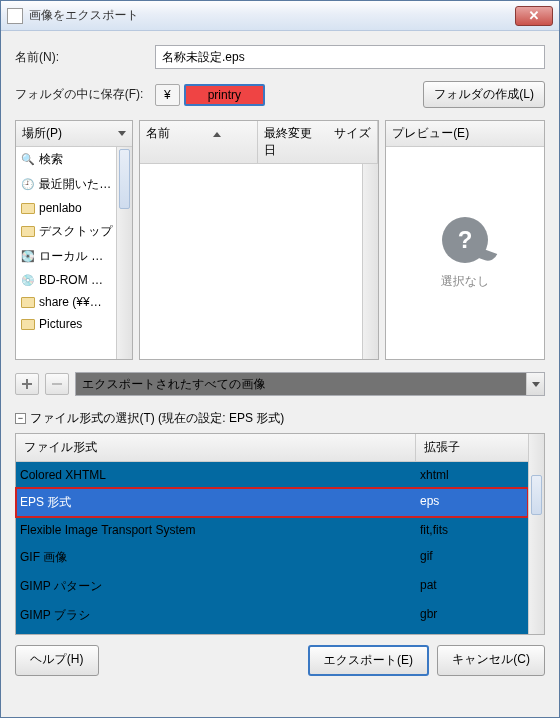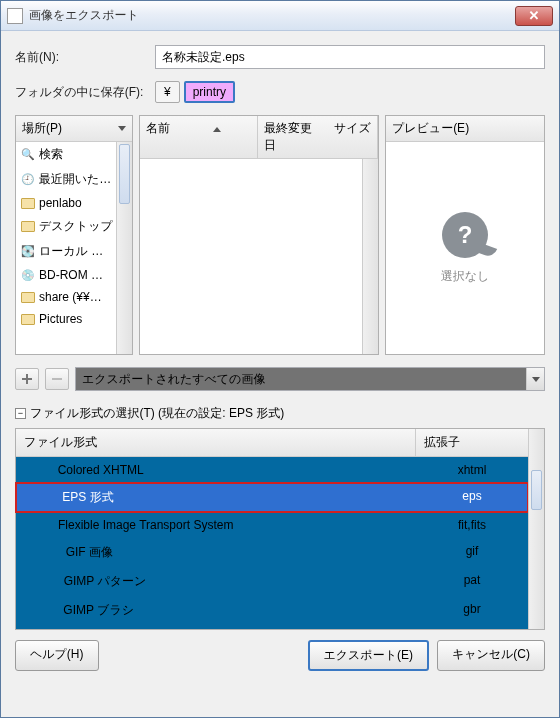--- a/index.html
+++ b/index.html
@@ -8,21 +8,21 @@
 .titlebar { height: 30px; background: linear-gradient(#fdfdfe, #e8eef7 45%, #d7e3f2); display: flex; align-items: center; padding: 0 6px; border-bottom: 1px solid #b8c8de; }
 .titlebar .icon { width: 16px; height: 16px; background: #fff; border: 1px solid #999; margin-right: 6px; }
 .titlebar .title { flex: 1; color: #333; }
 .titlebar .close { width: 38px; height: 20px; background: linear-gradient(#e7a3a0, #c9524b); border: 1px solid #8a3a36; border-radius: 3px; color: #fff; display: flex; align-items: center; justify-content: center; font-weight: bold; font-size: 13px; cursor: pointer; }
 .content { padding: 14px 14px 10px 14px; flex: 1; display: flex; flex-direction: column; }
 .row { display: flex; align-items: center; margin-bottom: 12px; }
 .row .label { width: 140px; color: #222; }
 .text-input { flex: 1; height: 24px; border: 1px solid #abadb3; background: #fff; padding: 2px 6px; font-family: inherit; font-size: 12px; }
 .path-box { display: flex; align-items: center; gap: 4px; }
 .path-seg { padding: 3px 8px; border: 1px solid #aaa; background: #f5f5f5; border-radius: 2px; }
-.path-seg.active { border: 2px solid #3a78c3; background: #f0abfc; padding: 2px 7px; }
+.path-seg.active { border: 2px solid #3a78c3; background: #ef4444; padding: 2px 22px; }
 .btn { padding: 4px 10px; border: 1px solid #9a9a9a; background: linear-gradient(#fdfdfd,#e2e2e2); border-radius: 3px; cursor: pointer; }
 .mid { display: flex; gap: 6px; margin-bottom: 6px; height: 240px; }
 .panel { border: 1px solid #b0b0b0; background: #fff; display: flex; flex-direction: column; }
 .panel-head { background: linear-gradient(#f7f7f7,#e6e6e6); border-bottom: 1px solid #ccc; padding: 4px 6px; display: flex; align-items: center; font-size: 12px; }
 .places { width: 118px; }
 .places .list { flex: 1; overflow: hidden; }
 .places .item { display: flex; align-items: center; gap: 4px; padding: 4px 5px; white-space: nowrap; overflow: hidden; text-overflow: ellipsis; }
 .pico { width: 14px; height: 14px; display: inline-flex; align-items: center; justify-content: center; font-size: 11px; }
 .folder { width: 14px; height: 11px; background: #f6e2a8; border: 1px solid #c9a84a; border-radius: 1px; }
 .files { flex: 1; }
@@ -40,21 +40,21 @@
 .combo { flex: 1; height: 24px; border: 1px solid #abadb3; background: #737373; display: flex; align-items: center; padding: 0 6px; position: relative; }
 .combo .arrow { position: absolute; right: 0; top: 0; width: 18px; height: 100%; border-left: 1px solid #ccc; background: linear-gradient(#f5f5f5,#ddd); display:flex; align-items:center; justify-content:center; }
 .section-head { display: flex; align-items: center; gap: 4px; margin-bottom: 6px; }
 .expander { width: 11px; height: 11px; border: 1px solid #888; background: #fff; display:flex; align-items:center; justify-content:center; font-size:9px; line-height:1; cursor:pointer; }
 .ft-box { border: 1px solid #b0b0b0; background: #0369a1; height: 202px; display: flex; }
 .ft-inner { flex:1; display:flex; flex-direction:column; }
 .ft-head { display: flex; background: linear-gradient(#f7f7f7,#e6e6e6); border-bottom: 1px solid #ccc; }
 .ft-head .h { padding: 5px 8px; }
 .ft-head .h1 { flex: 0 0 400px; border-right: 1px solid #ccc; }
 .ft-list { flex: 1; }
-.ft-row { display: flex; padding: 6px 15px; justify-content: center; }
+.ft-row { display: flex; padding: 6px 4px; }
 .ft-row .c1 { flex: 0 0 400px; }
 .ft-row.sel { background: #2f6fd0; color: #fff; outline: 2px solid #d02020; outline-offset: -1px; }
 .buttons { display: flex; gap: 8px; padding: 10px 0 0 0; }
 .buttons .spacer { flex: 1; }
 .btn-main { padding: 5px 14px; border: 1px solid #9a9a9a; background: linear-gradient(#fdfdfd,#e2e2e2); border-radius: 3px; cursor: pointer; }
 .btn-main.primary { border: 2px solid #3a78c3; }
 .tri { width: 0; height: 0; border-left: 4px solid transparent; border-right: 4px solid transparent; border-top: 5px solid #555; display:inline-block; }
 .tri-up { border-top: none; border-bottom: 5px solid #555; }
 </style>
 </head>
@@ -75,20 +75,21 @@
       <input class="text-input" value="名称未設定.eps" style="">
     </div>
 
     <div class="row">
       <div class="label">フォルダの中に保存(F):</div>
       <div class="path-box">
         <div class="path-seg">¥</div>
         <div class="path-seg active">printry</div>
       </div>
       <div style="flex:1"></div>
+      <div class="btn">フォルダの作成(L)</div>
     </div>
 
     <div class="mid">
 
       <div class="panel places">
         <div class="panel-head">
           <span>場所(P)</span>
           <span style="flex:1"></span>
           <span class="tri"></span>
         </div>

